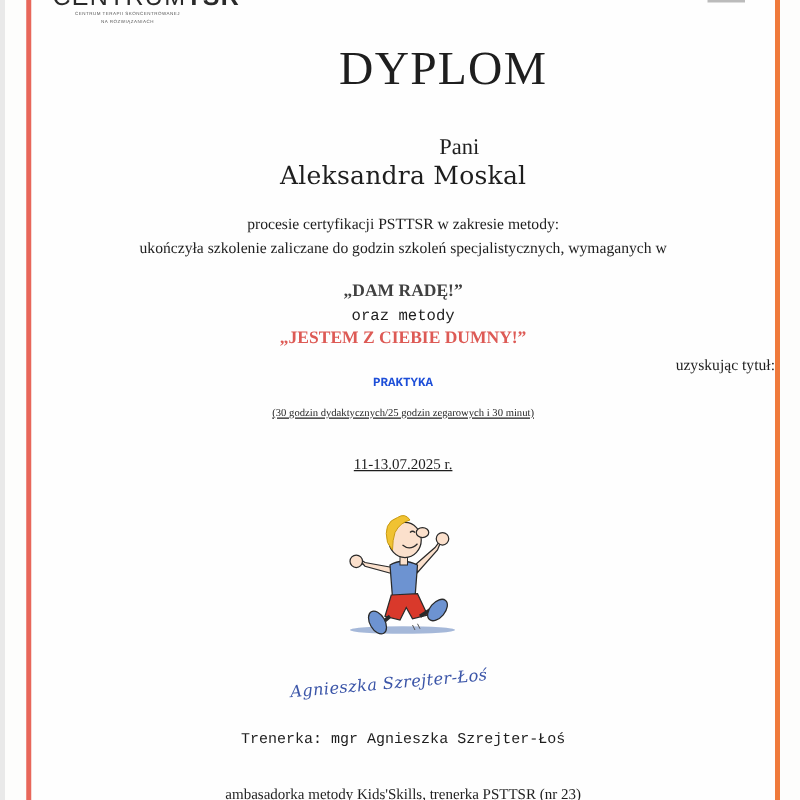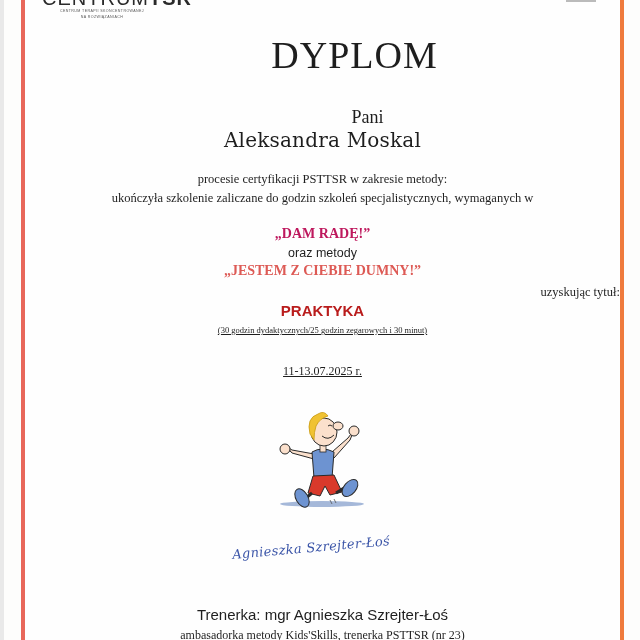--- a/index.html
+++ b/index.html
@@ -17,32 +17,32 @@
   .logo-main { font-family: "Liberation Sans", sans-serif; font-size: 20px; letter-spacing: 1px; color: #2a2a2a; line-height: 20px; }
   .logo-main b { font-weight: 900; }
   .logo-sub { font-family: "Liberation Sans", sans-serif; font-size: 3.6px; letter-spacing: 0.4px; color: #555; line-height: 5px; margin-top: 1px; }
   .top-right-mark { position: absolute; left: 566px; top: 0; width: 30px; height: 2px; background: #bbb; }
 
   .center { position: absolute; left: 25px; width: 595px; text-align: center; color: #1e1e1e; }
   .title { top: 33px; font-size: 38px; letter-spacing: 1px; font-family: "Liberation Serif", serif; margin-left: 32px; }
   .pani { top: 107px; font-size: 18px; font-family: "Liberation Serif", serif; padding-left: 45px; }
   .name { top: 128px; font-size: 20px; font-family: "DejaVu Serif", serif; letter-spacing: 0.2px; }
   .desc { top: 170px; font-size: 12.5px; line-height: 19px; font-family: "Liberation Serif", serif; }
-  .method1 { top: 226px; font-size: 14px; font-weight: bold; color: #be185d; font-family: "Liberation Serif", serif; }
-  .oraz { top: 246px; font-size: 12.5px; font-family: Liberation Sans, sans-serif; }
+  .method1 { top: 226px; font-size: 14px; font-weight: bold; color: #404040; font-family: "Liberation Serif", serif; }
+  .oraz { top: 246px; font-size: 12.5px; font-family: Liberation Mono, monospace; }
   .method2 { top: 263px; font-size: 14px; font-weight: bold; color: #dd5a55; font-family: "Liberation Serif", serif; }
   .uzysk { top: 285px; font-size: 12.5px; font-family: "Liberation Serif", serif; text-align: right; }
-  .tytul { top: 302px; font-size: 15px; font-weight: bold; color: #b91c1c; font-family: Liberation Sans, sans-serif; }
+  .tytul { top: 302px; font-size: 10px; font-weight: bold; color: #1d4ed8; font-family: Liberation Mono, monospace; }
   .hours { top: 325px; font-size: 8.5px; font-family: "Liberation Serif", serif; text-decoration: underline; }
   .date { top: 364px; font-size: 12px; font-family: "Liberation Serif", serif; text-decoration: underline; }
 
   .illustration { position: absolute; left: 262px; top: 400px; width: 120px; height: 116px; }
   .signature { position: absolute; left: 232px; top: 540px; font-family: "DejaVu Serif", serif; font-style: italic; font-size: 13px; color: #3b55a8; transform: rotate(-5deg); letter-spacing: 0.3px; }
 
-  .trainer { top: 606px; font-size: 15px; font-family: Liberation Sans, sans-serif; }
+  .trainer { top: 584px; font-size: 12px; font-family: Liberation Mono, monospace; }
   .trainer-sub { top: 628px; font-size: 12px; font-family: "Liberation Serif", serif; }
 </style>
 </head>
 <body>
 
 <div class="edge-left"></div>
 <div class="sheet"></div>
 <div class="border-left"></div>
 <div class="border-right"></div>
 

